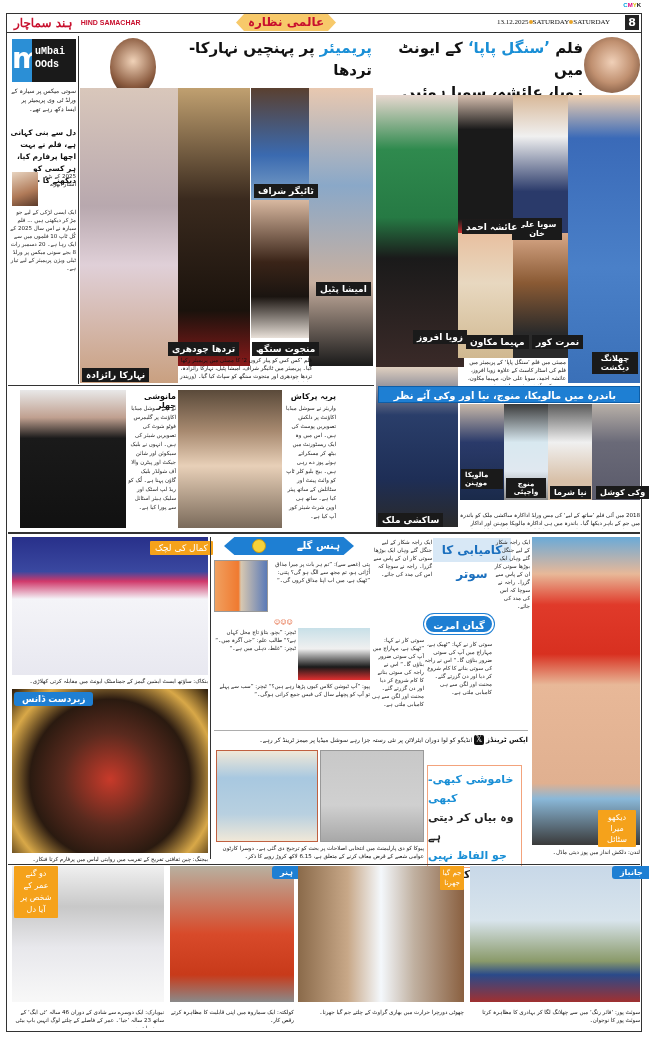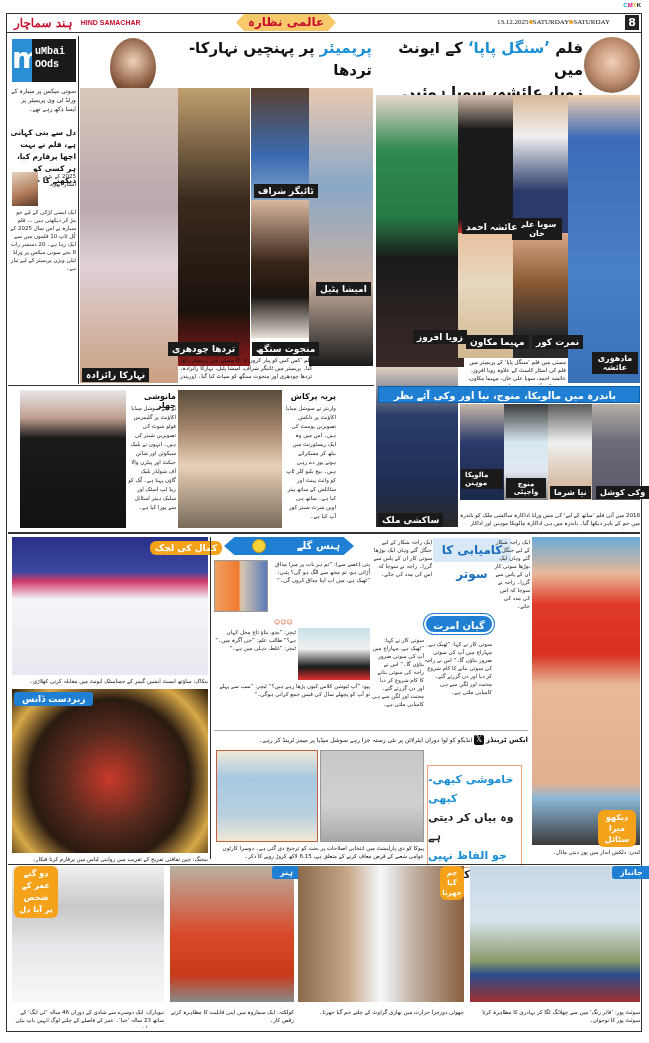--- a/index.html
+++ b/index.html
@@ -18,21 +18,21 @@
 .pageno{position:absolute;right:3px;top:2px;width:14px;height:15px;background:#222;color:#fff;font-size:11px;font-weight:bold;text-align:center;line-height:15px}
 .mumbai{left:12px;top:39px;width:64px;height:43px;display:flex}
 .mumbai .m{width:20px;background:#2b8fd6;color:#fff;font-size:28px;font-weight:bold;line-height:40px;text-align:center}
 .mumbai .rest{flex:1;background:#1a1a1a;color:#fff;font-size:10px;font-weight:bold;line-height:13px;padding:6px 3px;font-family:Liberation Mono, monospace}
 .coltext{font-size:5.5px;line-height:8px;color:#222;overflow:hidden}
 .photo{overflow:hidden}
 .cap-tag{background:#1a1a1a;color:#fff;font-weight:bold;font-size:9px;padding:2px 4px;white-space:nowrap;direction:rtl}
 .headline{font-size:15px;line-height:22px;font-weight:bold;color:#111}
 .hl-accent{color:#1a8fd6}
 .blue-banner{left:378px;top:386px;width:262px;height:17px;background:#1e7fd3;color:#fff;font-size:10px;font-weight:bold;line-height:17px;padding-right:23px;border:1px solid #0d5ea8}
-.orange-tag{background:#f5a21b;color:#fff;font-weight:bold;border-radius:6px;padding:2px 5px;font-size:9px}
+.orange-tag{background:#f5a21b;color:#fff;font-weight:normal;border-radius:1px;padding:2px 5px;font-size:9px}
 .blue-tag{background:#1e7fd3;color:#fff;font-weight:bold;border-radius:3px;padding:2px 8px;font-size:8px}
 .rule{background:#333}
 .joke-banner{left:224px;top:537px;width:130px;height:18px;background:#1e7fd3;color:#fff;font-size:10px;font-weight:bold;line-height:18px;clip-path:polygon(8% 0,92% 0,100% 50%,92% 100%,8% 100%,0 50%)}
 .kamyabi{left:433px;top:538px;width:78px;height:24px;background:#d8e8f6;color:#1a6fbe;font-size:12px;font-weight:bold;line-height:24px;text-align:center}
 .gyan{left:424px;top:614px;width:70px;height:20px;background:#1e7fd3;color:#fff;font-size:10px;font-weight:bold;line-height:20px;text-align:center;border-radius:10px;border:2px solid #fff;box-shadow:0 0 0 1px #1e7fd3}
 .quote-box{left:427px;top:765px;width:95px;height:103px;border:1px solid #f3a37c;background:#fff;text-align:center;font-size:11px;font-weight:bold;line-height:19px;padding-top:4px}
 .quote-box .q1{color:#1a8fd6}.quote-box .q2{color:#222}.quote-box .q3{color:#1a8fd6}.quote-box .q4{color:#222}
 .smiley{width:14px;height:14px;border-radius:50%;background:#f7d23a;border:1px solid #c99a10;display:inline-block}
 .caption{font-size:5.5px;line-height:8px;color:#111;overflow:hidden}
 .xicon{display:inline-block;width:10px;height:10px;background:#111;color:#fff;font-size:8px;line-height:10px;text-align:center;border-radius:2px}
@@ -101,21 +101,21 @@
 <div class="abs photo" style="left:458px;top:95px;width:55px;height:138px;background:linear-gradient(180deg,#d8c0b0,#1a1a1a 25%,#1a1a1a 90%,#c83030)"></div>
 <div class="abs photo" style="left:513px;top:95px;width:55px;height:138px;background:linear-gradient(180deg,#d8b898,#f0f0f0 30%,#2a3a6a 70%)"></div>
 <div class="abs photo" style="left:458px;top:233px;width:55px;height:125px;background:linear-gradient(180deg,#e8c0a0,#e8d8c0 40%,#d0b890)"></div>
 <div class="abs photo" style="left:513px;top:233px;width:55px;height:125px;background:linear-gradient(180deg,#d8a888,#8a5a34 40%,#2a2a2a 80%)"></div>
 <div class="abs photo" style="left:568px;top:95px;width:72px;height:288px;background:linear-gradient(180deg,#f0d0b0,#3a6ab8 15%,#4a80c8 60%,#3a70b8)"></div>
 <div class="abs cap-tag" style="left:512px;top:218px;font-size:8px;width:50px;white-space:normal;text-align:center">سوبا علی خان</div>
 <div class="abs cap-tag" style="left:462px;top:220px">عائشہ احمد</div>
 <div class="abs cap-tag" style="left:413px;top:330px">زویا افروز</div>
 <div class="abs cap-tag" style="left:466px;top:335px">مہیما مکاون</div>
 <div class="abs cap-tag" style="left:532px;top:335px">نمرت کور</div>
-<div class="abs cap-tag" style="left:592px;top:352px;font-size:8px;width:46px;white-space:normal;text-align:center">مادھوری عائشہ</div>
+<div class="abs cap-tag" style="left:592px;top:352px;font-size:8px;width:46px;white-space:normal;text-align:center">چھلانگ دیکشت</div>
 <div class="abs rtl caption" style="left:462px;top:358px;width:104px;height:27px">ممبئی میں فلم ’سنگل پاپا‘ کے پریمیئر میں فلم کی اسٹار کاسٹ کے علاوہ زویا افروز، عائشہ احمد، سوبا علی خان، مہیما مکاون، نمرت کور آؤٹ ہوئی سپاٹ ہوئیں۔ دوسری جانب میں مادھوری دیکشت کو دیکھا گیا۔</div>
 
 <div class="abs photo" style="left:376px;top:367px;width:82px;height:160px;background:linear-gradient(180deg,#e0d0c0,#2a3e6a 30%,#1e2e56 70%,#2a2a2a)"></div>
 <div class="abs cap-tag" style="left:378px;top:513px">ساکشی ملک</div>
 
 <div class="abs rule" style="left:8px;top:385px;width:366px;height:1px"></div>
 <div class="abs photo" style="left:20px;top:390px;width:106px;height:138px;background:linear-gradient(180deg,#e8e8e8,#c0a090 20%,#1a1a1a 35%,#111 100%)"></div>
 <div class="abs rtl" style="left:128px;top:392px;width:48px;font-size:8px;font-weight:bold">مانوشی چھلر</div>
 <div class="abs rtl coltext" style="left:128px;top:404px;width:48px;height:122px;line-height:9px">نے اپنے سوشل میڈیا اکاؤنٹ پر گلیمرس فوٹو شوٹ کی تصویریں شیئر کی ہیں۔ انہوں نے بلیک سیکوئن اور شائن جیکٹ اور پیٹرن والا آف شولڈر بلیک گاؤن پہنا ہے۔ لُک کو ریڈ لپ اسٹک اور سلیک ہیئر اسٹائل سے پورا کیا ہے۔</div>
 <div class="abs photo" style="left:178px;top:390px;width:104px;height:138px;background:linear-gradient(180deg,#5a4a3a,#a88a70 30%,#e8d0b8 55%,#7a6a5a)"></div>

